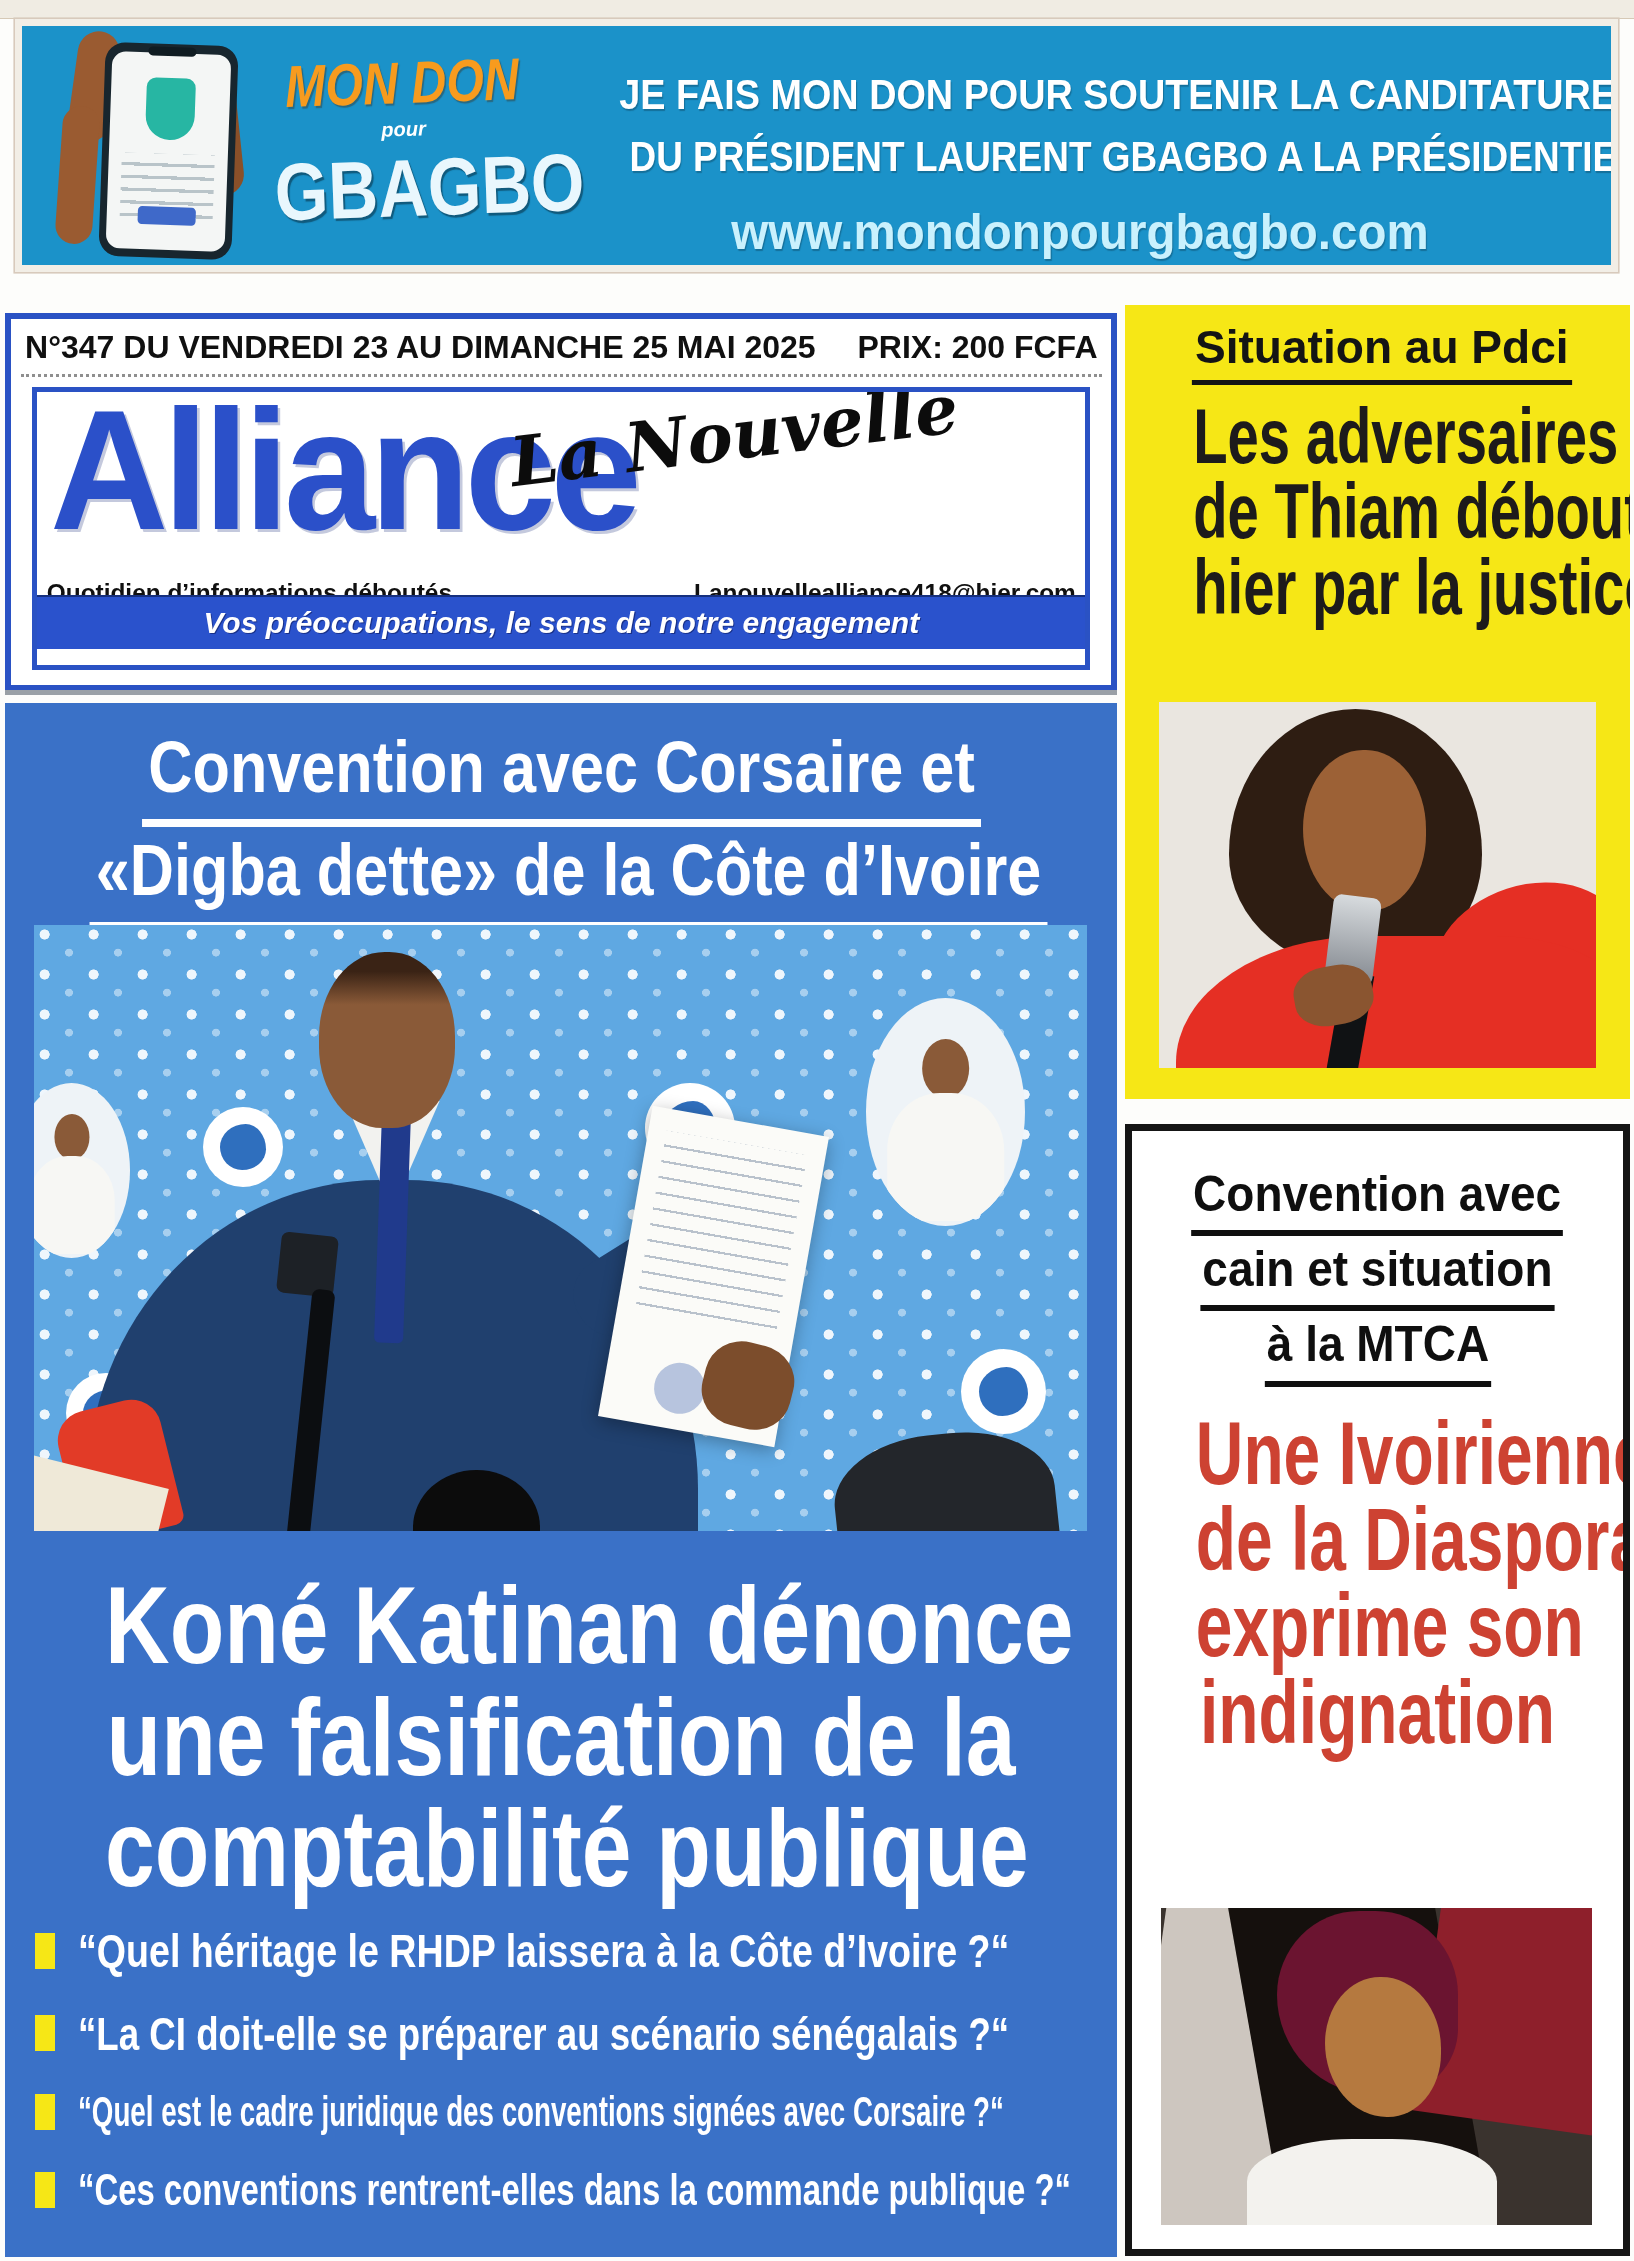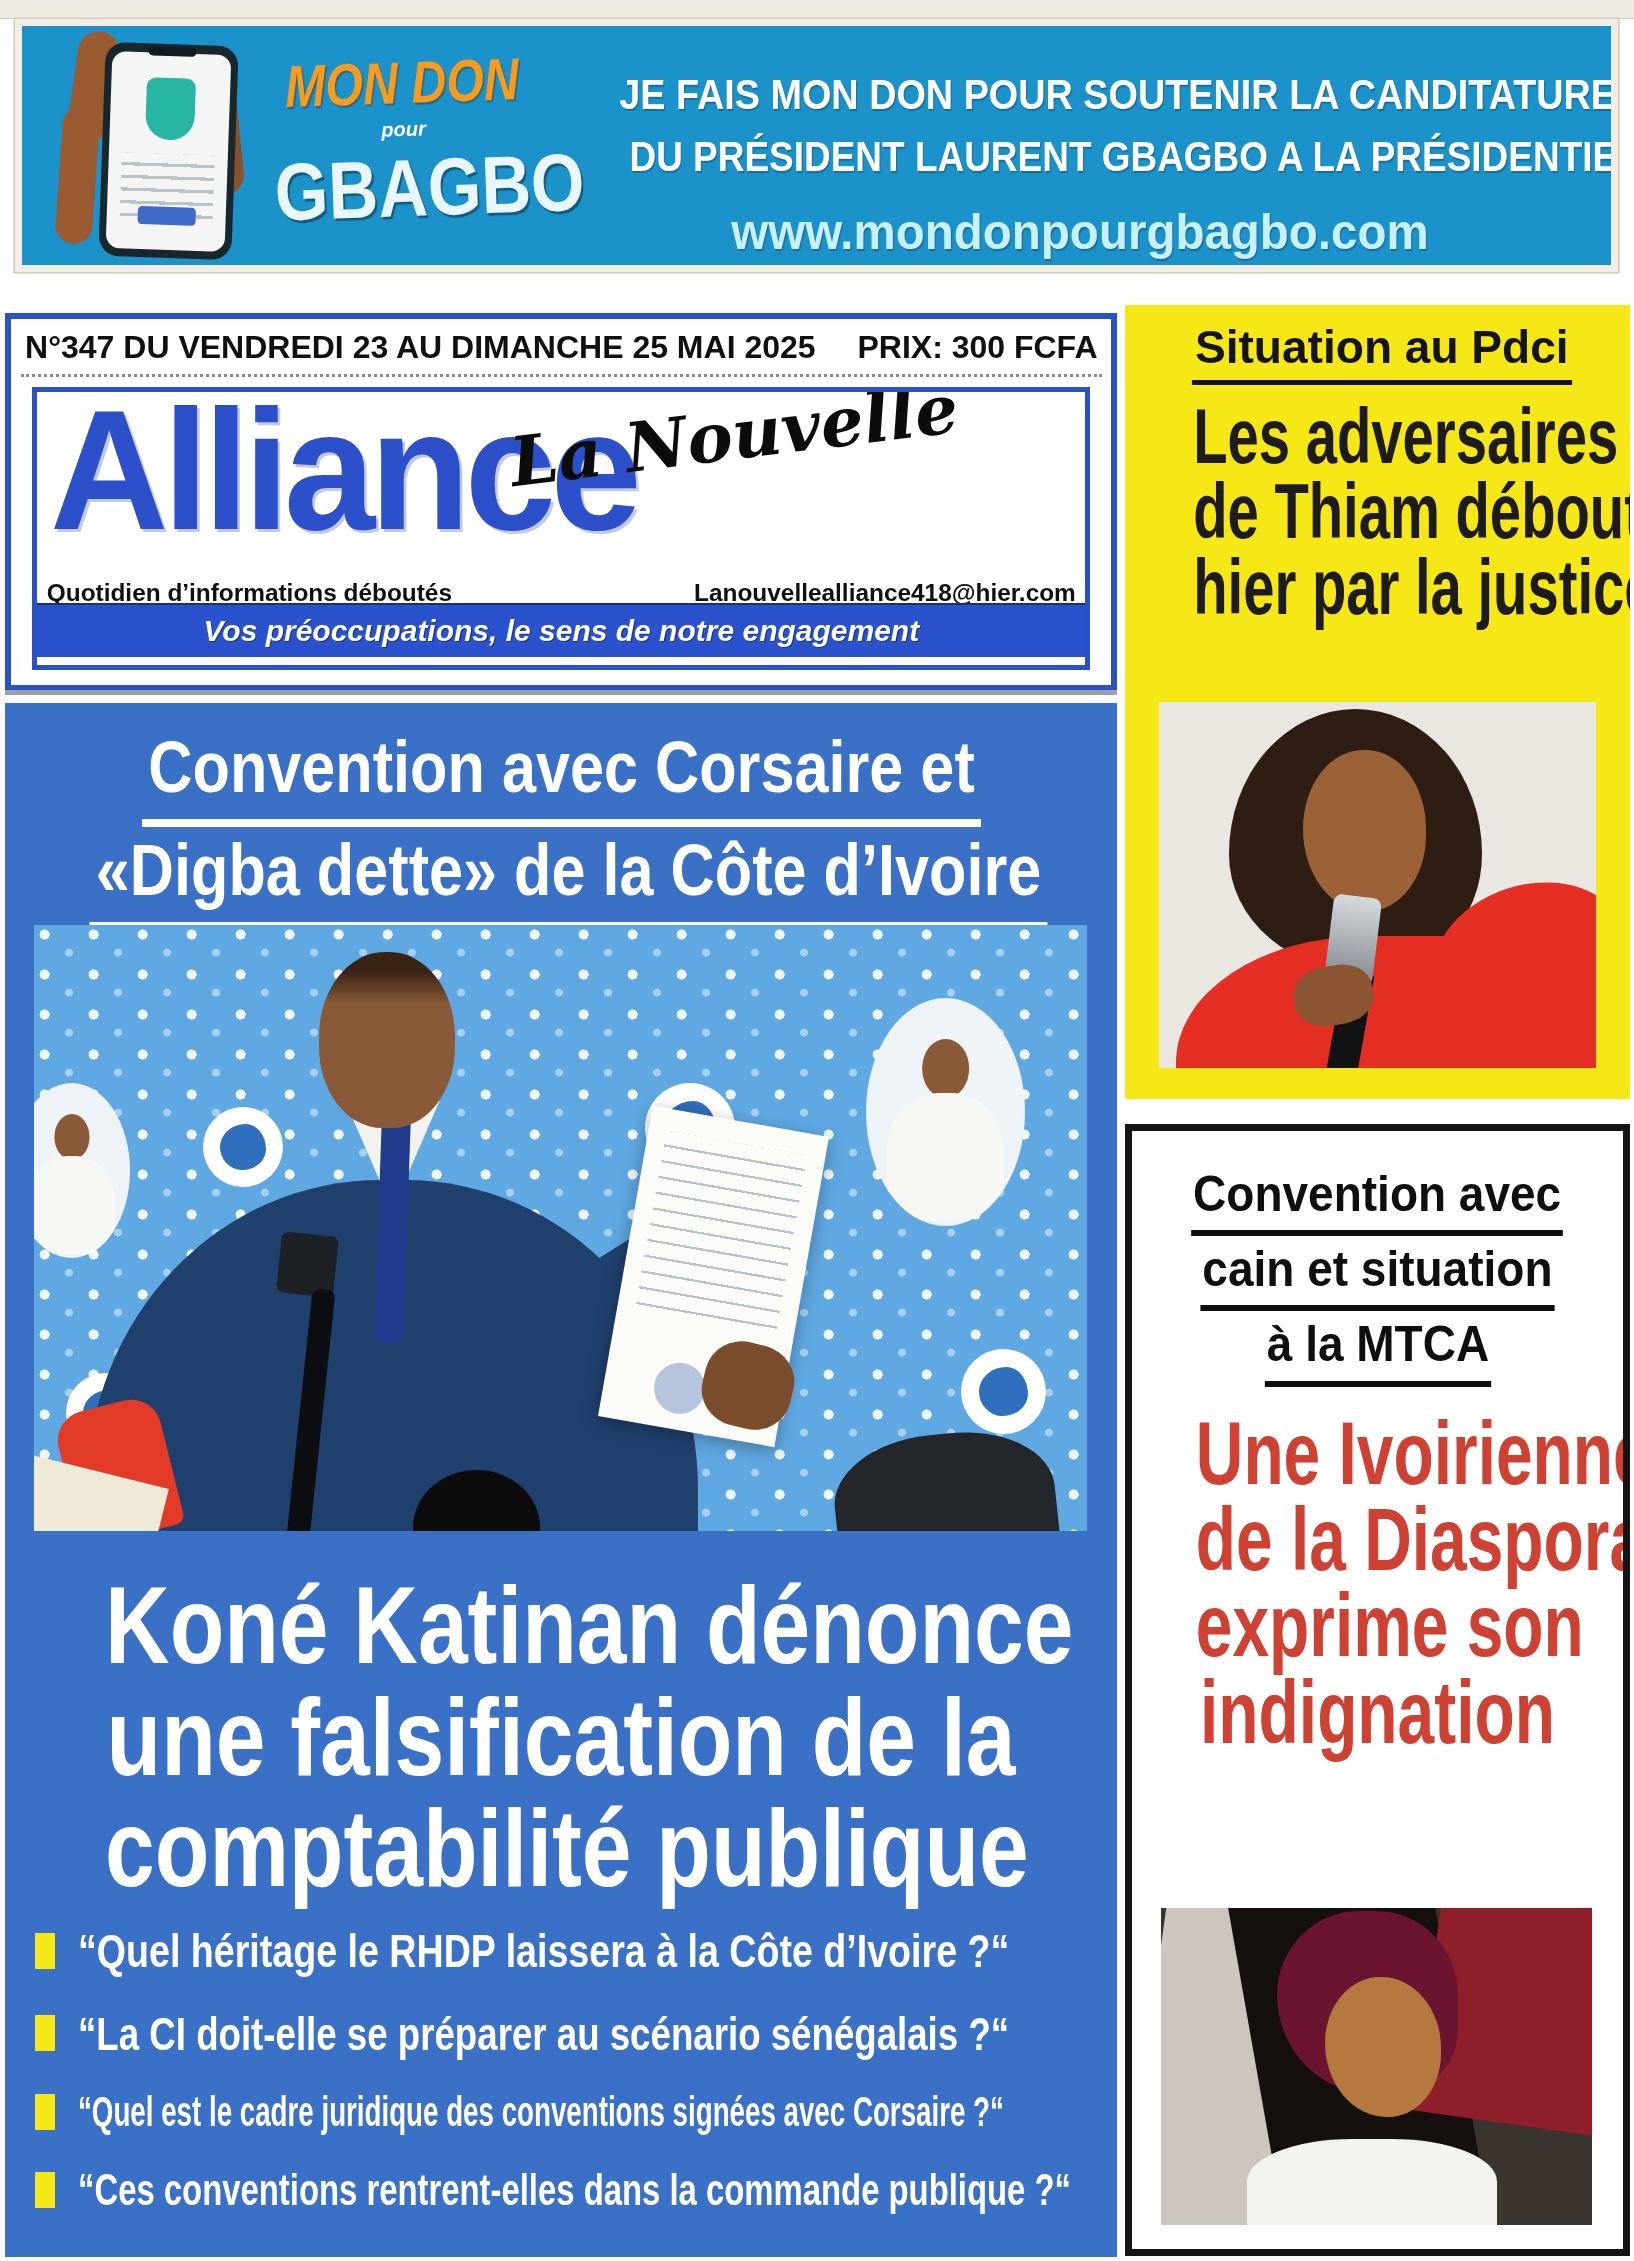--- a/index.html
+++ b/index.html
@@ -45,21 +45,21 @@
   .dotted-sep{margin:4.2px 9.5px 0;border-top:3.7px dotted #8f8f8f;height:0;}
   .logo-box{position:absolute;left:21px;right:21px;top:68px;bottom:15px;box-sizing:border-box;
             border:5.3px solid #2a52c4;background:#fff;overflow:hidden;}
   .logo-main{position:absolute;left:12.7px;top:-19px;font-size:164px;line-height:1.15;font-weight:bold;
              color:#2b50c9;letter-spacing:-5.3px;transform:scaleY(1.04);transform-origin:left top;white-space:nowrap;
              text-shadow:2.7px 2.7px 0 rgba(20,40,120,.25);}
   .logo-script{position:absolute;left:45%;top:3.2px;z-index:2;font-family:"DejaVu Serif","Liberation Serif",serif;
                font-style:italic;font-weight:bold;font-size:68px;color:#0c0c0c;transform:rotate(-7deg);white-space:nowrap;}
   .sub-row{position:absolute;left:9.5px;right:9.5px;top:187px;display:flex;justify-content:space-between;
            font-size:24.4px;font-weight:bold;color:#101010;white-space:nowrap;}
-  .slogan-bar{position:absolute;left:0;right:0;bottom:8px;height:52px;background:#2a52cc;border-top:2.7px solid #16307e;
+  .slogan-bar{position:absolute;left:0;right:0;bottom:16px;height:52px;background:#2a52cc;border-top:2.7px solid #16307e;
               display:flex;align-items:center;justify-content:center;}
   .slogan-bar span{color:#fff;font-size:30px;font-weight:bold;font-style:italic;white-space:nowrap;
                    text-shadow:1.1px 1.1px 0 rgba(0,0,40,.4);}
   .masthead-shadow{position:absolute;left:5.3px;top:690px;width:1112px;height:4.8px;background:#9aa0a6;}
 
   
   .main-story{position:absolute;left:5.3px;top:703px;width:1112px;height:1554px;background:#3a71c7;overflow:hidden;}
   .kicker{position:absolute;left:0;right:0;top:27.6px;text-align:center;}
   .kline{display:inline-block;color:#fff;font-size:72px;font-weight:bold;line-height:1;white-space:nowrap;
          border-bottom:8.5px solid #fff;padding:0 7.4px 16px;transform:scaleX(.85);}
@@ -179,21 +179,21 @@
         <div class="bt1">JE FAIS MON DON POUR SOUTENIR LA CANDITATURE</div>
         <div class="bt2">DU PRÉSIDENT LAURENT GBAGBO A LA PRÉSIDENTIELLE 2025</div>
         <div class="bt3">www.mondonpourgbagbo.com</div>
       </div>
     </div>
   </section>
 
   <section class="masthead-box">
     <div class="issue-row">
       <span>N°347 DU VENDREDI 23 AU DIMANCHE 25 MAI 2025</span>
-      <span>PRIX: 300 FCFA</span>
+      <span>PRIX: 200 FCFA</span>
     </div>
     <div class="dotted-sep"></div>
     <div class="logo-box">
       <div class="logo-script">La Nouvelle</div>
       <div class="logo-main">Alliance</div>
       <div class="sub-row">
         <span>Quotidien d’informations déboutés</span>
         <span>Lanouvellealliance418@hier.com</span>
       </div>
       <div class="slogan-bar">

